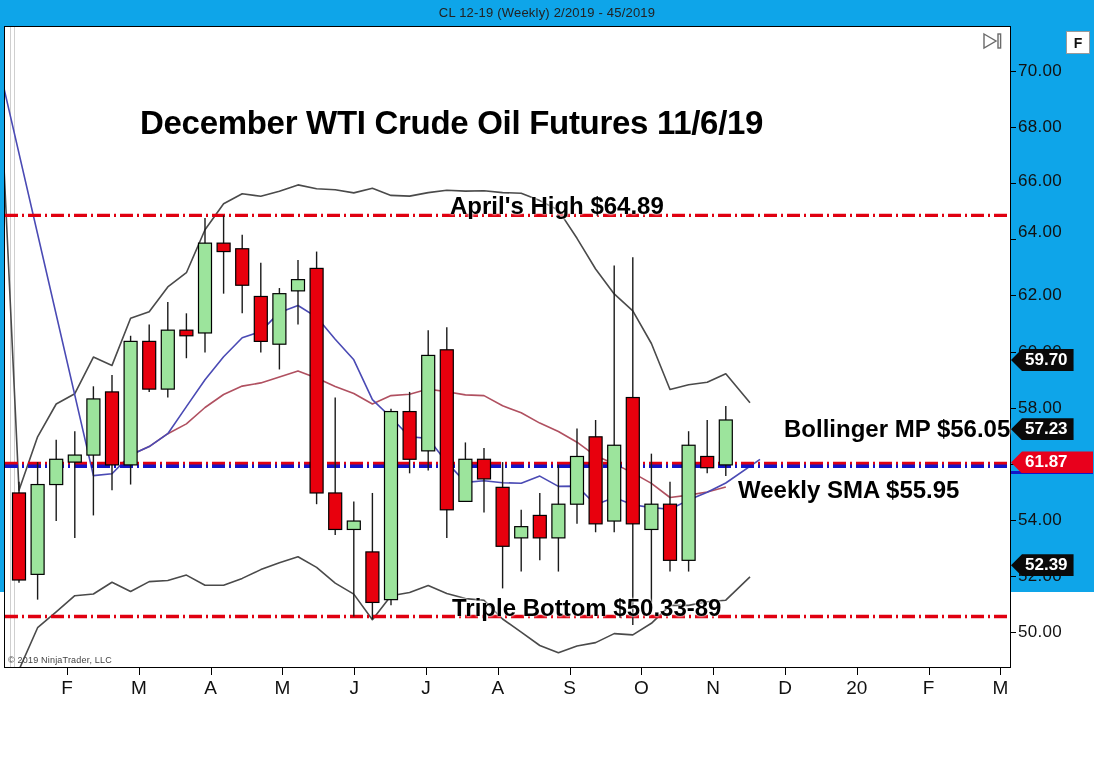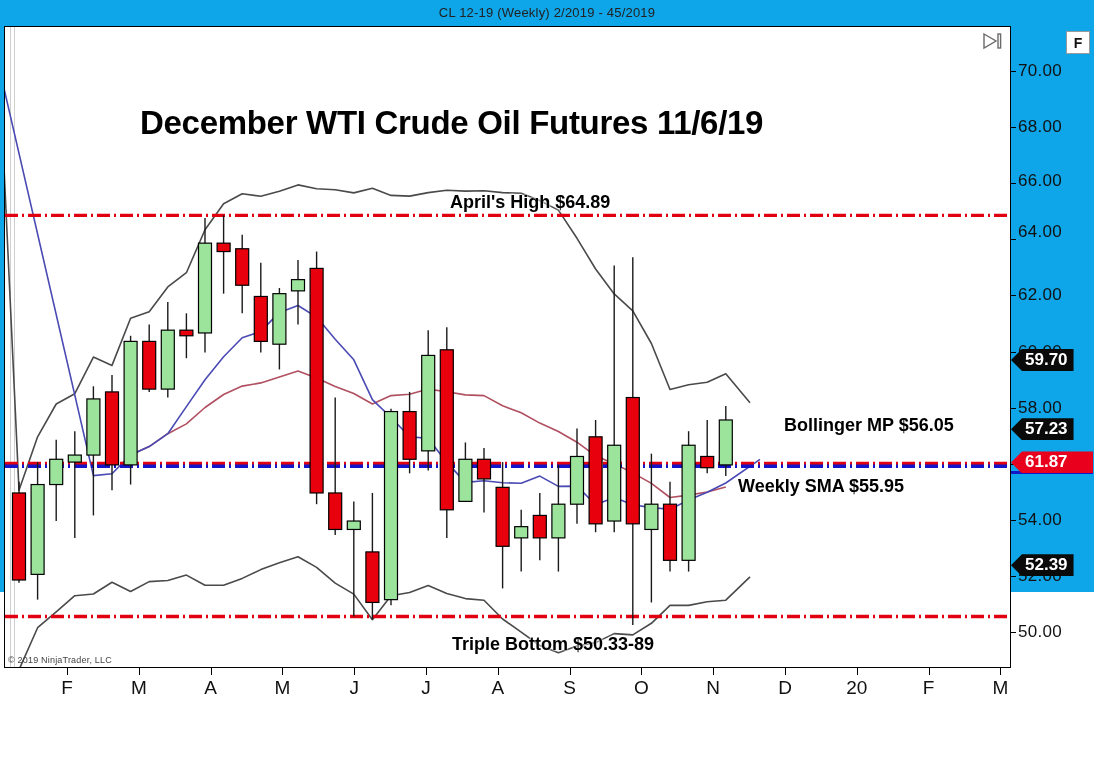--- a/index.html
+++ b/index.html
@@ -50,21 +50,21 @@
   .taxis-line{position:absolute;left:0;top:0;width:1006px;height:1px;background:#000;}
   .taxis-tick{position:absolute;top:1px;width:1px;height:7px;background:#000;}
   .taxis-label{position:absolute;top:10px;font-size:19px;color:#111;transform:translateX(-50%);}
 
   .copyright{position:absolute;left:8px;top:655px;font-size:9px;color:#444;letter-spacing:.2px;}
 
   
   .anno{position:absolute;font-weight:bold;color:#000;white-space:nowrap;
     text-shadow:0 0 2px #fff, 0 0 3px #fff;}
   .anno.title{font-size:33px;letter-spacing:-.3px;}
-  .anno.lbl{font-size:18px;}
+  .anno.lbl{font-size:24px;}
 </style>
 </head>
 <body>
 
 <div id="app">
 
   <div class="chart-header">
     <span class="hdr-text">CL 12-19 (Weekly)  2/2019 - 45/2019</span>
   </div>
 
@@ -232,15 +232,15 @@
       <div class="taxis-tick" style="left: 996.4px;"></div>
       <div class="taxis-label" style="left: 996.4px;">M</div>
     </div>
 
   <div class="copyright">© 2019 NinjaTrader, LLC</div>
 
   <div class="anno title" style="left:140px;top:92px;margin-top:12px;">December WTI Crude Oil Futures 11/6/19</div>
   <div class="anno lbl" style="left:450px;top:192px;">April's High $64.89</div>
   <div class="anno lbl" style="left:784px;top:415px;">Bollinger MP $56.05</div>
   <div class="anno lbl" style="left:738px;top:476px;">Weekly SMA $55.95</div>
-  <div class="anno lbl" style="left:452px;top:634px;">Triple Bottom $50.33-89</div>
+  <div class="anno lbl" style="left:452px;top:594px;">Triple Bottom $50.33-89</div>
 
 </div>
 
 </body></html>

